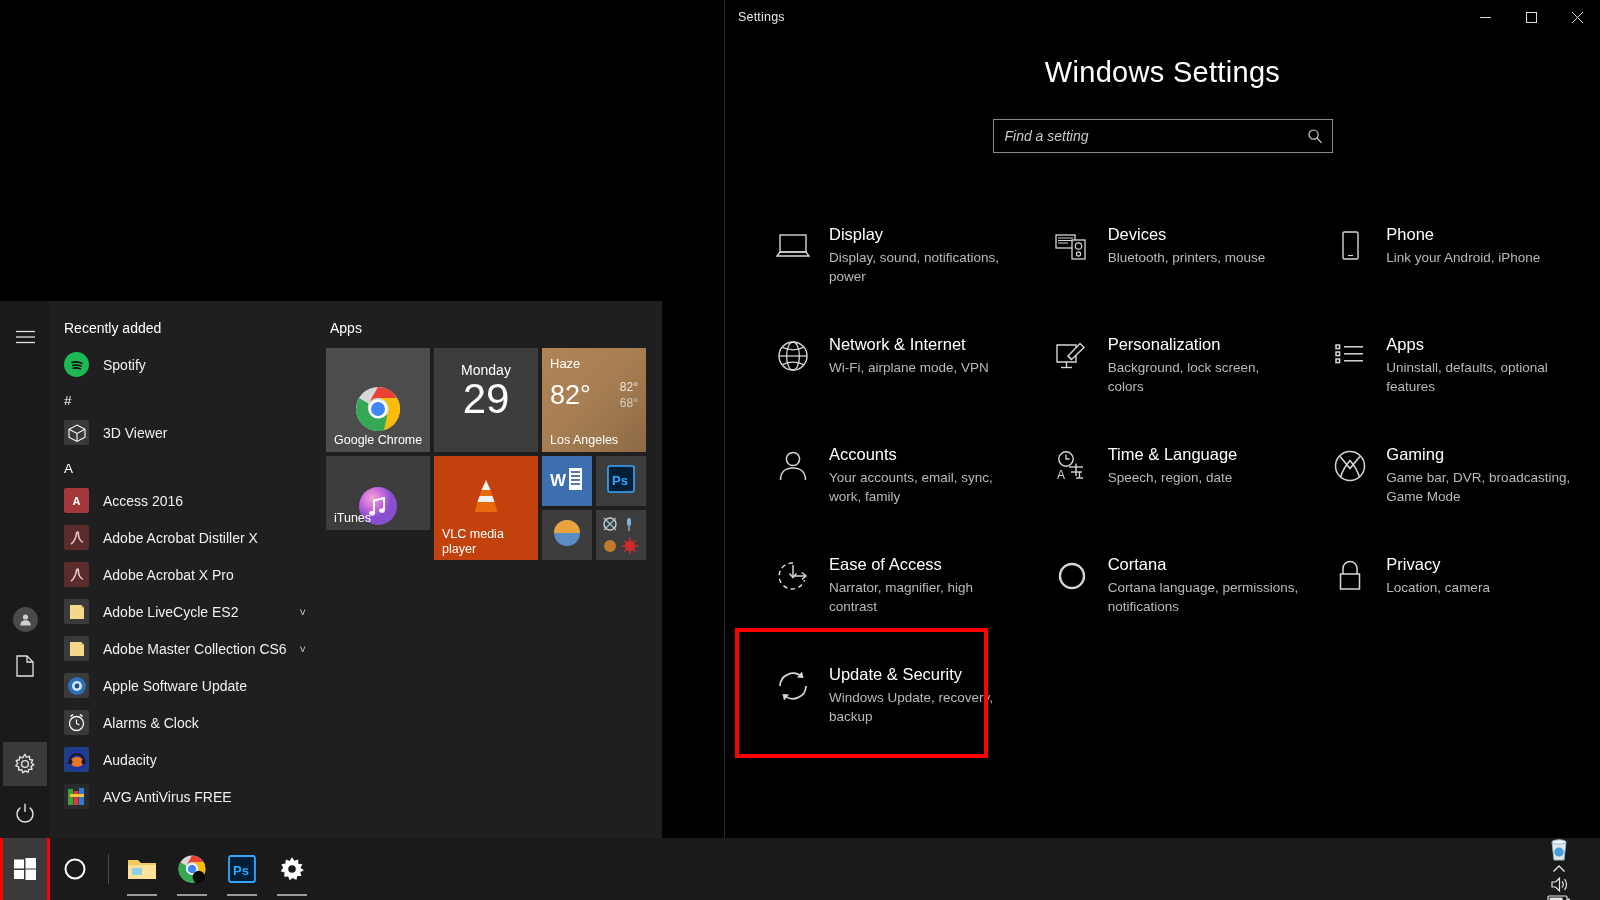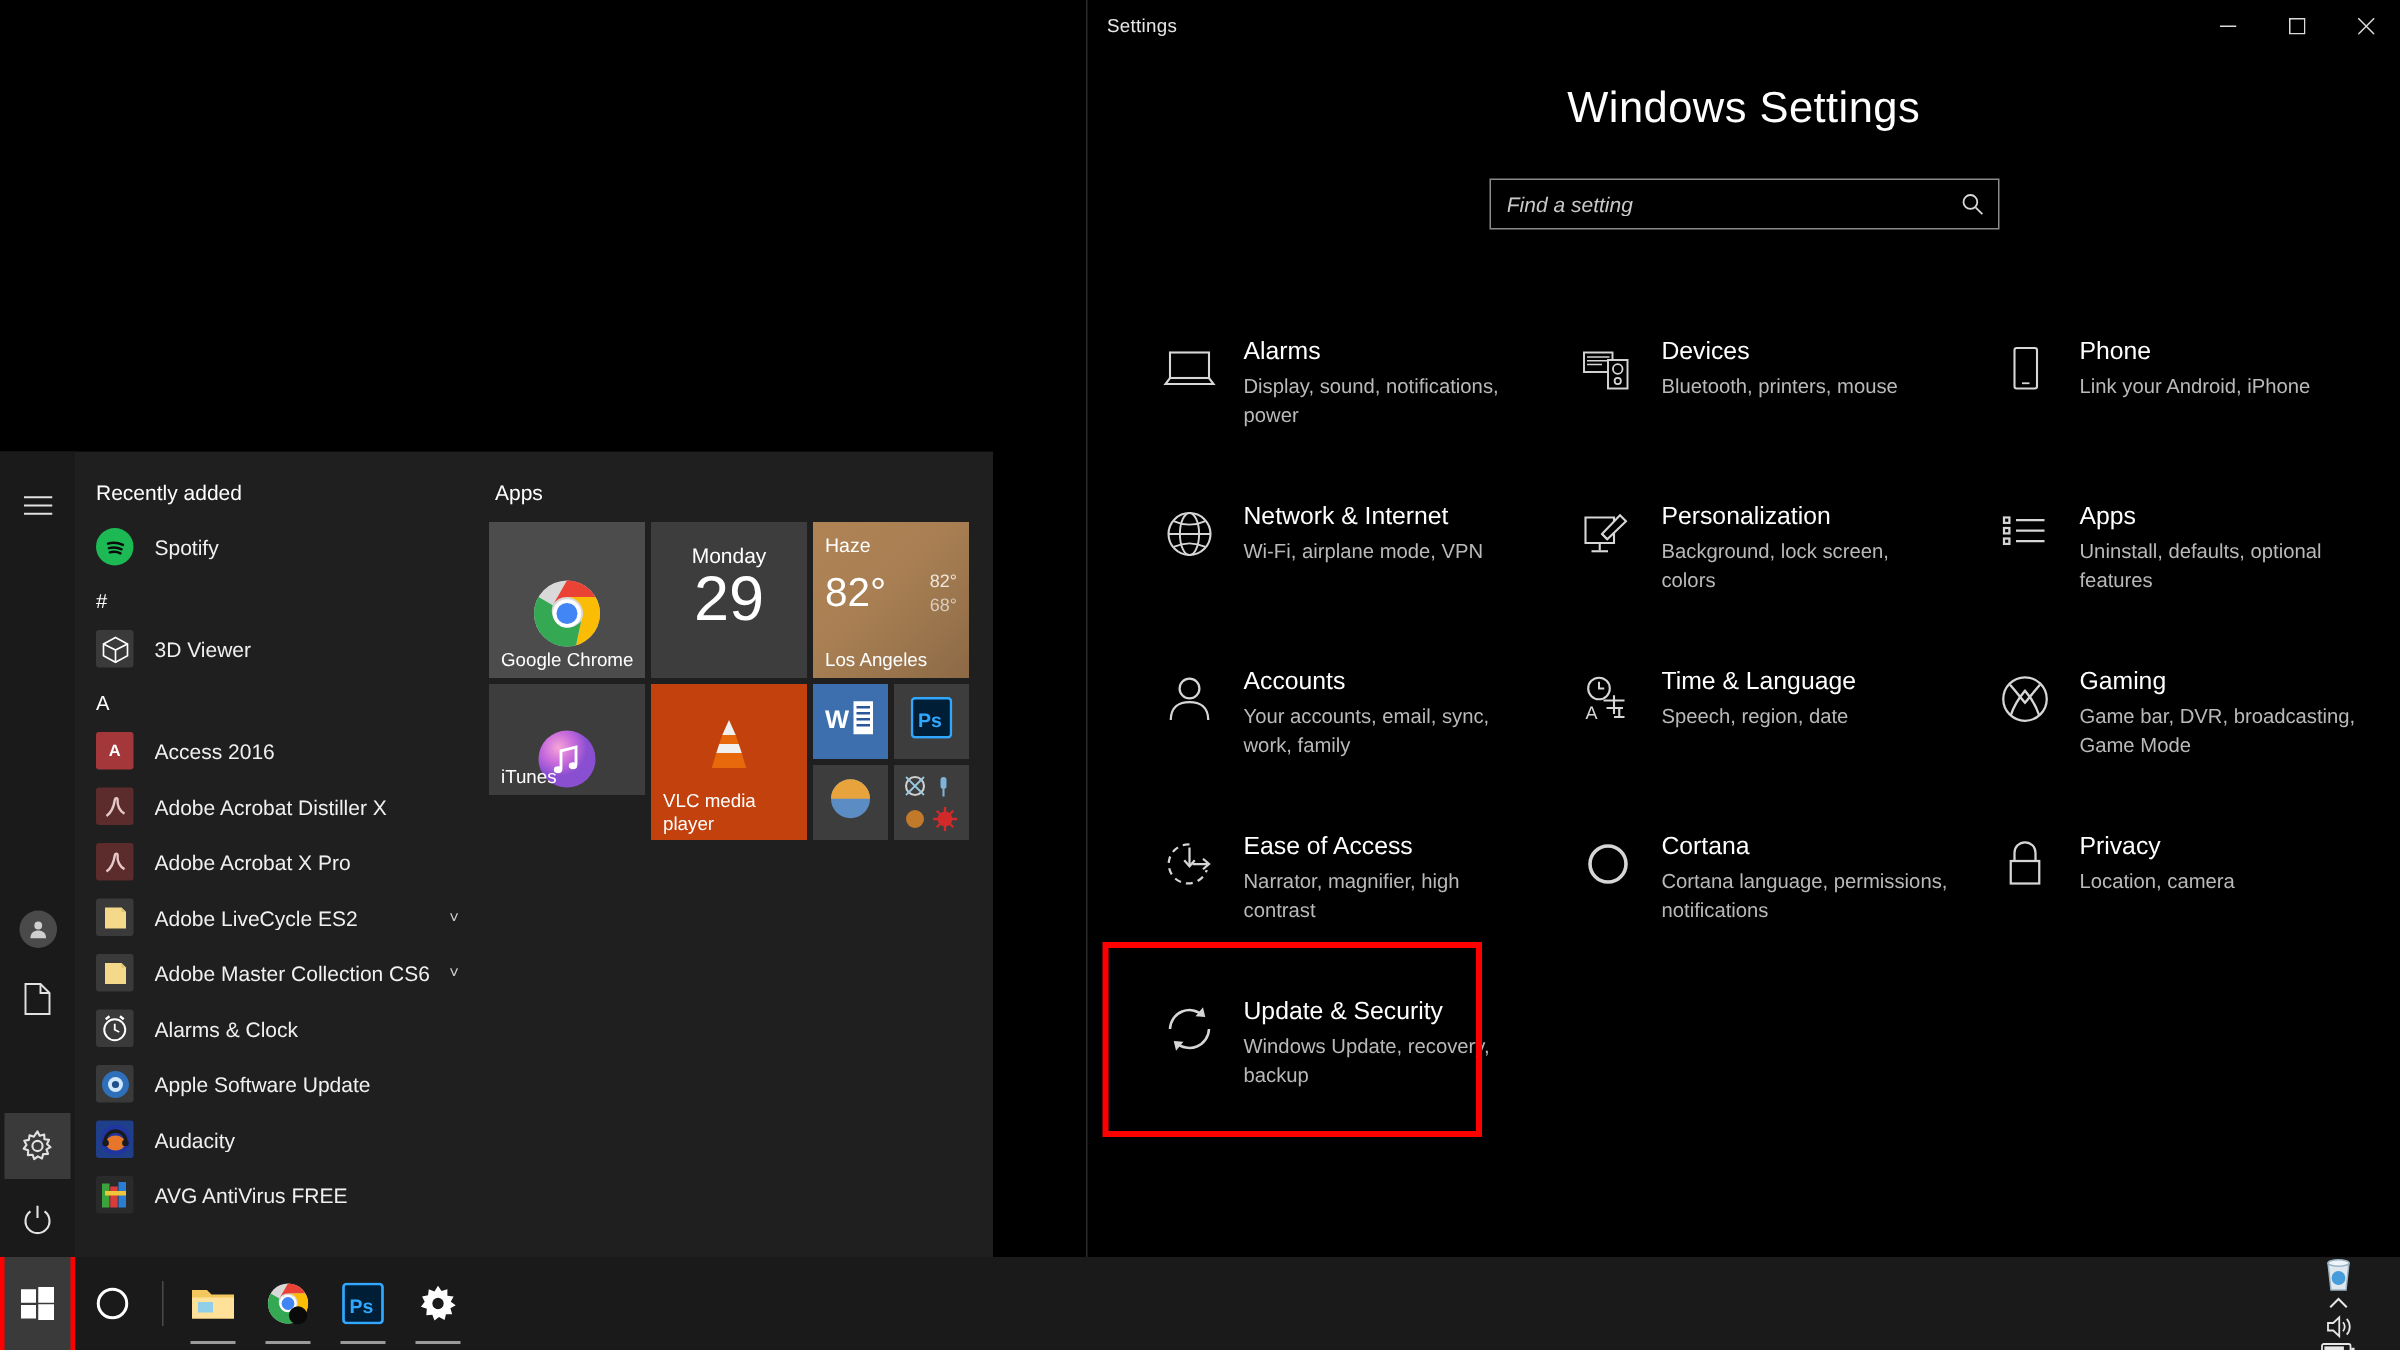--- a/index.html
+++ b/index.html
@@ -247,21 +247,21 @@
     <div class="settings-grid">
 
       <div class="setting-item">
         <div class="si-icon">
           <svg width="36" height="30" viewBox="0 0 36 30">
               <rect x="5" y="4" width="26" height="17" fill="none" stroke="currentColor" stroke-width="1.4"></rect>
               <path d="M2 25 L34 25 L31 21 L5 21 Z" fill="none" stroke="currentColor" stroke-width="1.4"></path>
             </svg>
         </div>
         <div class="si-text">
-          <div class="si-title">Alarms</div>
+          <div class="si-title">Display</div>
           <div class="si-sub">Display, sound, notifications, power</div>
         </div>
       </div>
 
       <div class="setting-item">
         <div class="si-icon">
           <svg width="36" height="30" viewBox="0 0 36 30">
             <rect x="2" y="4" width="19" height="13" fill="none" stroke="currentColor" stroke-width="1.3"></rect>
             <g stroke="currentColor" stroke-width="1">
                 <line x1="4" y1="7" x2="19" y2="7"></line>
@@ -564,38 +564,38 @@
               <path d="M3 3 L14 3 L17 6 L17 17 L3 17 Z" fill="#f4d98b"></path>
               <path d="M14 3 L14 6 L17 6" fill="#e0c274"></path>
             </svg>
         </div>
         <div class="app-name">Adobe Master Collection CS6</div>
         <div class="chev">˅</div>
       </div>
 
       <div class="app-row">
         <div class="app-ico" style="background:#3a3a3a">
+          <svg width="22" height="22" viewBox="0 0 22 22">
+              <circle cx="11" cy="11" r="9" fill="#2d6fb8"></circle>
+              <circle cx="11" cy="11" r="5" fill="#cfe6fb"></circle>
+              <circle cx="11" cy="11" r="2.4" fill="#1d4f8a"></circle>
+            </svg>
+        </div>
+        <div class="app-name">Apple Software Update</div>
+      </div>
+
+      <div class="app-row">
+        <div class="app-ico" style="background:#3a3a3a">
           <svg width="21" height="21" viewBox="0 0 21 21">
               <circle cx="10.5" cy="11.5" r="7" fill="none" stroke="#fff" stroke-width="1.3"></circle>
               <path d="M10.5 7.5 L10.5 11.5 L13.5 13" fill="none" stroke="#fff" stroke-width="1.2"></path>
               <path d="M4.5 4.5 L7 2.5 M16.5 4.5 L14 2.5" stroke="#fff" stroke-width="1.6"></path>
             </svg>
         </div>
         <div class="app-name">Alarms &amp; Clock</div>
-      </div>
-
-      <div class="app-row">
-        <div class="app-ico" style="background:#3a3a3a">
-          <svg width="22" height="22" viewBox="0 0 22 22">
-              <circle cx="11" cy="11" r="9" fill="#2d6fb8"></circle>
-              <circle cx="11" cy="11" r="5" fill="#cfe6fb"></circle>
-              <circle cx="11" cy="11" r="2.4" fill="#1d4f8a"></circle>
-            </svg>
-        </div>
-        <div class="app-name">Apple Software Update</div>
       </div>
 
       <div class="app-row">
         <div class="app-ico" style="background:#1f3f8a">
           <svg width="22" height="22" viewBox="0 0 22 22">
               <circle cx="11" cy="11" r="10" fill="#2035a0"></circle>
               <ellipse cx="11" cy="13" rx="6.5" ry="5" fill="#e8762a"></ellipse>
               <path d="M4 12 A7 7 0 0 1 18 12" fill="none" stroke="#1a1a1a" stroke-width="2.2"></path>
               <circle cx="4.4" cy="13" r="2.2" fill="#1a1a1a"></circle>
               <circle cx="17.6" cy="13" r="2.2" fill="#1a1a1a"></circle>

